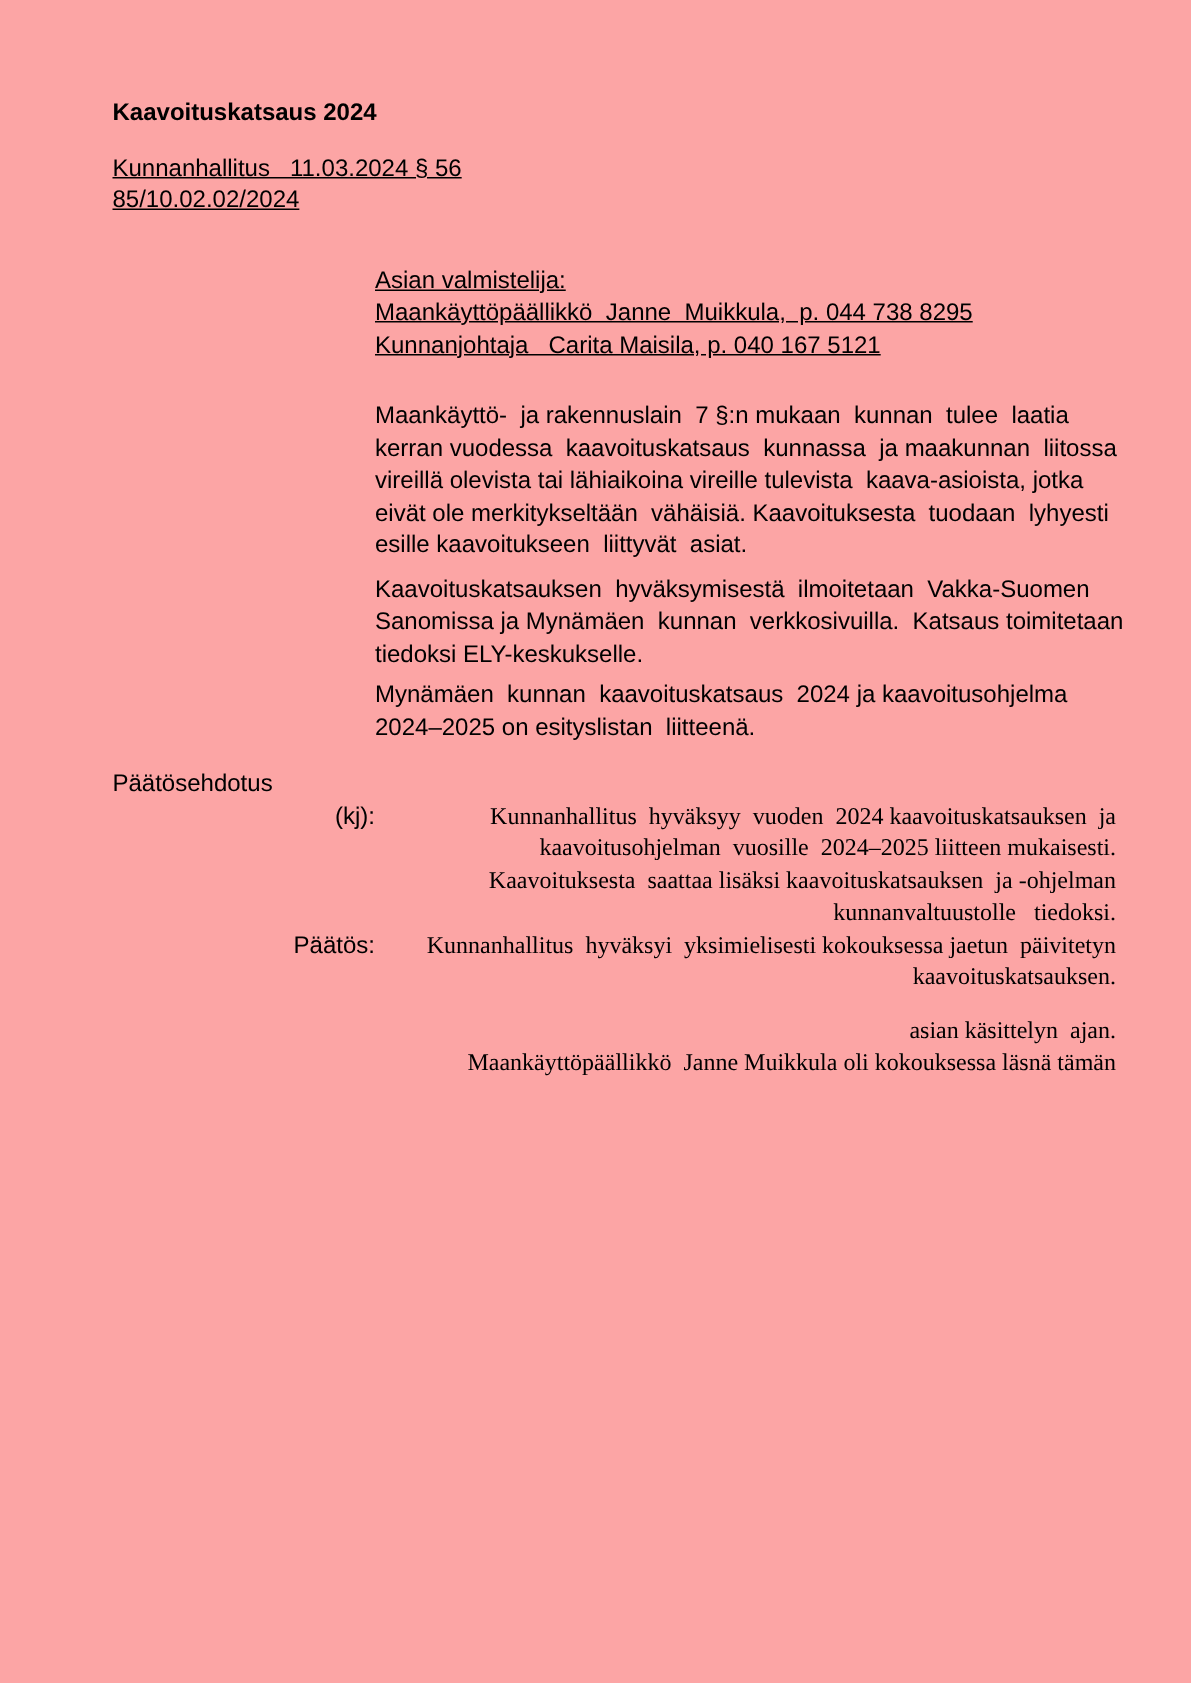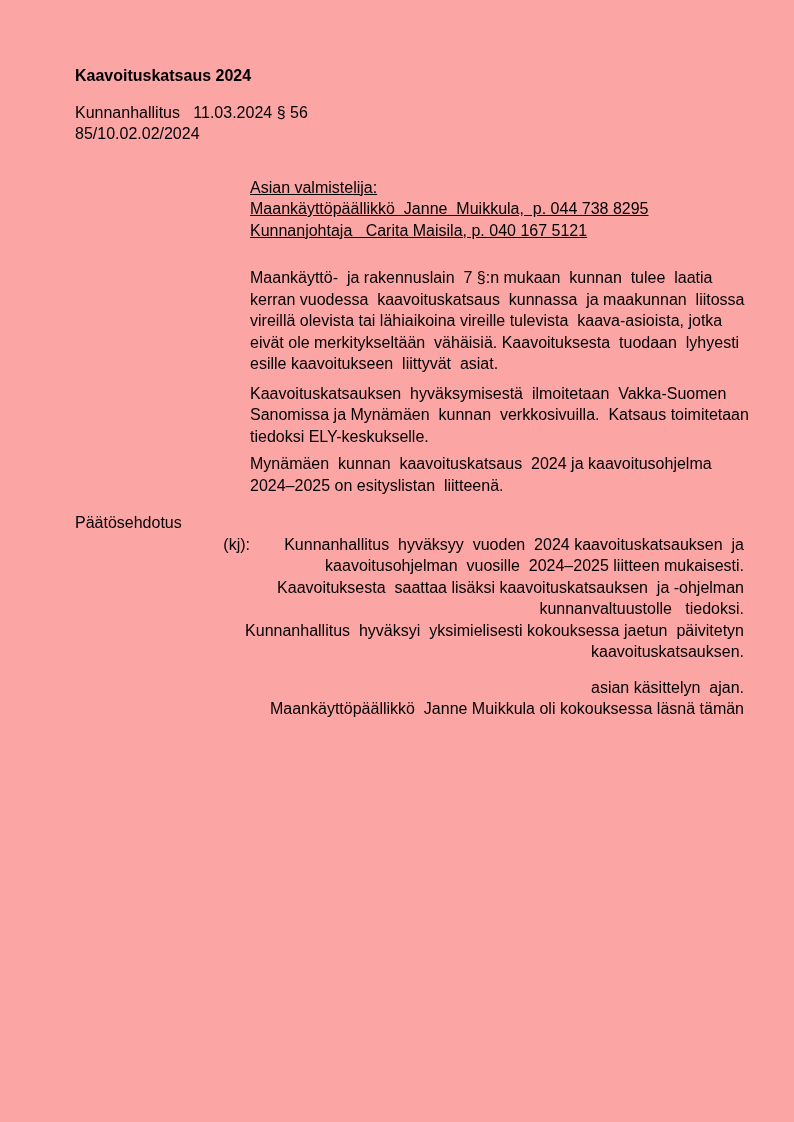--- a/index.html
+++ b/index.html
@@ -23,20 +23,21 @@
   .line {
     white-space: pre;
   }
   .doc-title {
     font-weight: bold;
     margin-bottom: 15px;
     white-space: pre;
   }
   .header-block {
     margin-bottom: 32px;
+    text-decoration: underline;
   }
   .indent {
     margin-left: 175px;
   }
   .preparer-block {
     margin-bottom: 26px;
     text-decoration: underline;
   }
   .para-1 { margin-bottom: 8px; }
   .para-2 { margin-bottom: 6px; }
@@ -47,20 +48,21 @@
     text-align: right;
   }
   .label-col {
     flex: 0 0 175px;
     width: 175px;
     white-space: pre;
   }
   .content-col {
     flex: 1 1 auto;
     min-width: 0;
+    font-family: Liberation Serif, serif;
   }
   .decision-para-2 {
     margin-top: 14px;
   }
 </style>
 </head>
 <body>
 
 <div class="page">
 
@@ -103,20 +105,21 @@
       <div class="content-col">
         <div class="line">Kunnanhallitus  hyväksyy  vuoden  2024 kaavoituskatsauksen  ja</div>
         <div class="line">kaavoitusohjelman  vuosille  2024–2025 liitteen mukaisesti.</div>
         <div class="line">Kaavoituksesta  saattaa lisäksi kaavoituskatsauksen  ja -ohjelman</div>
         <div class="line">kunnanvaltuustolle   tiedoksi.</div>
       </div>
     </div>
   </div>
 
   <div class="row">
+    <div class="label-col line">Päätös:</div>
     <div class="content-col">
       <div>
         <div class="line">Kunnanhallitus  hyväksyi  yksimielisesti kokouksessa jaetun  päivitetyn</div>
         <div class="line">kaavoituskatsauksen.</div>
       </div>
       <div class="decision-para-2">
         <div class="line">asian käsittelyn  ajan.</div>
         <div class="line">Maankäyttöpäällikkö  Janne Muikkula oli kokouksessa läsnä tämän</div>
       </div>
     </div>

